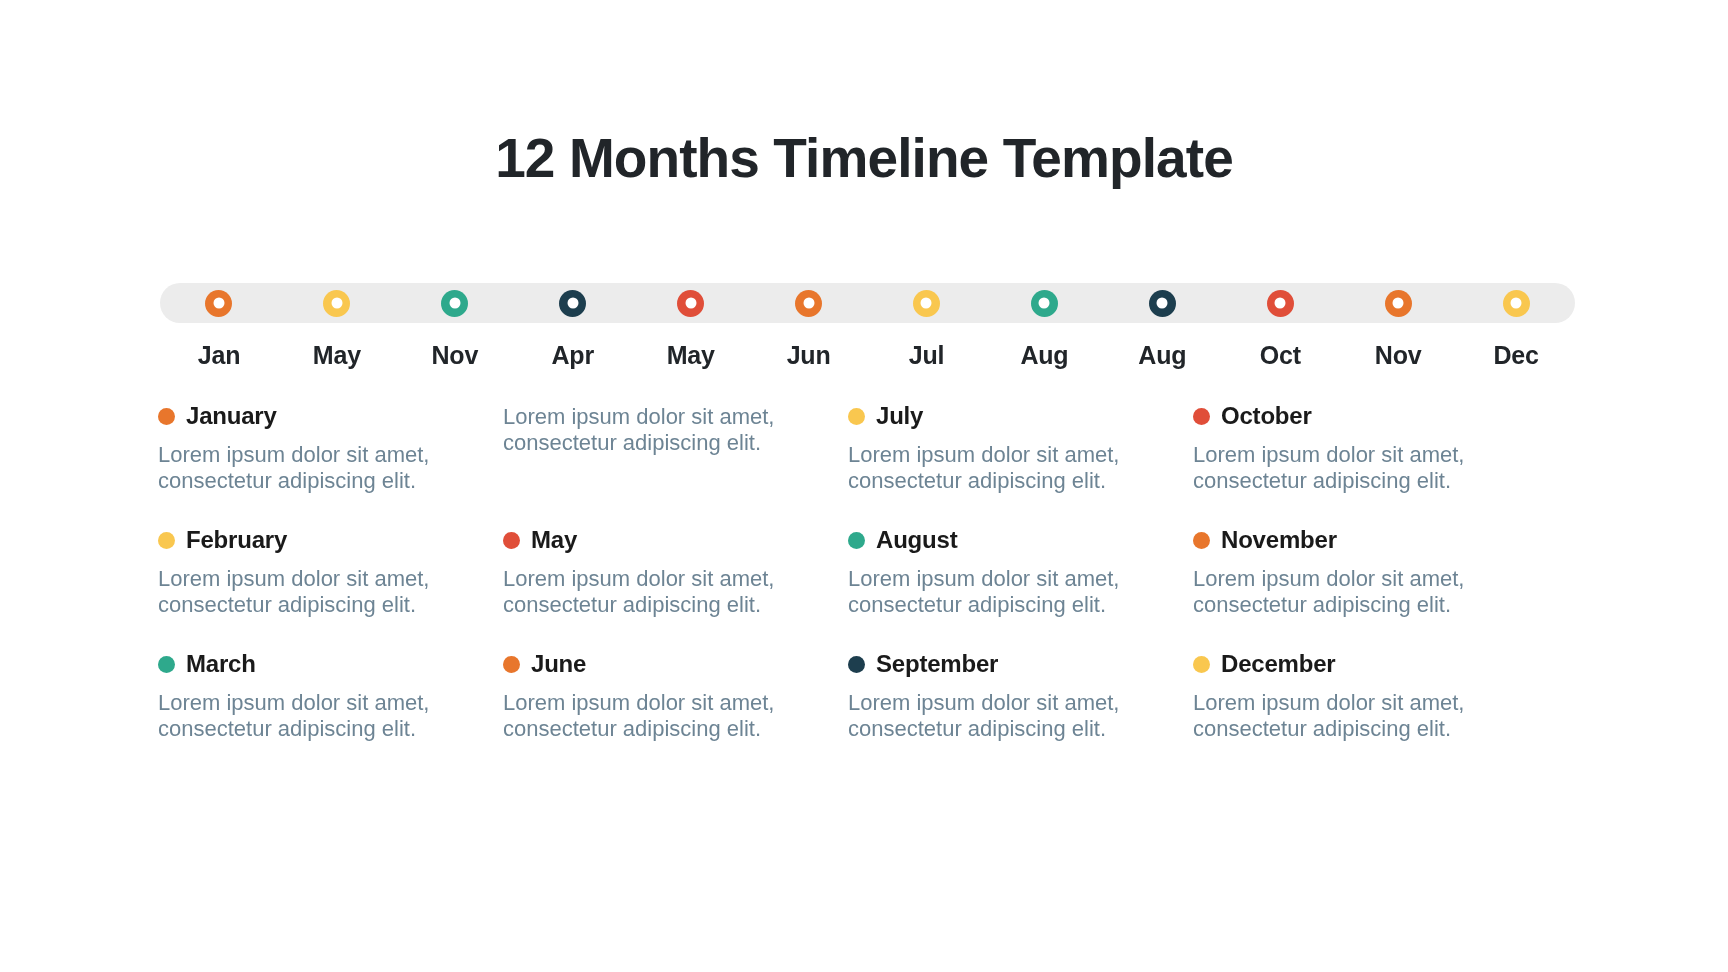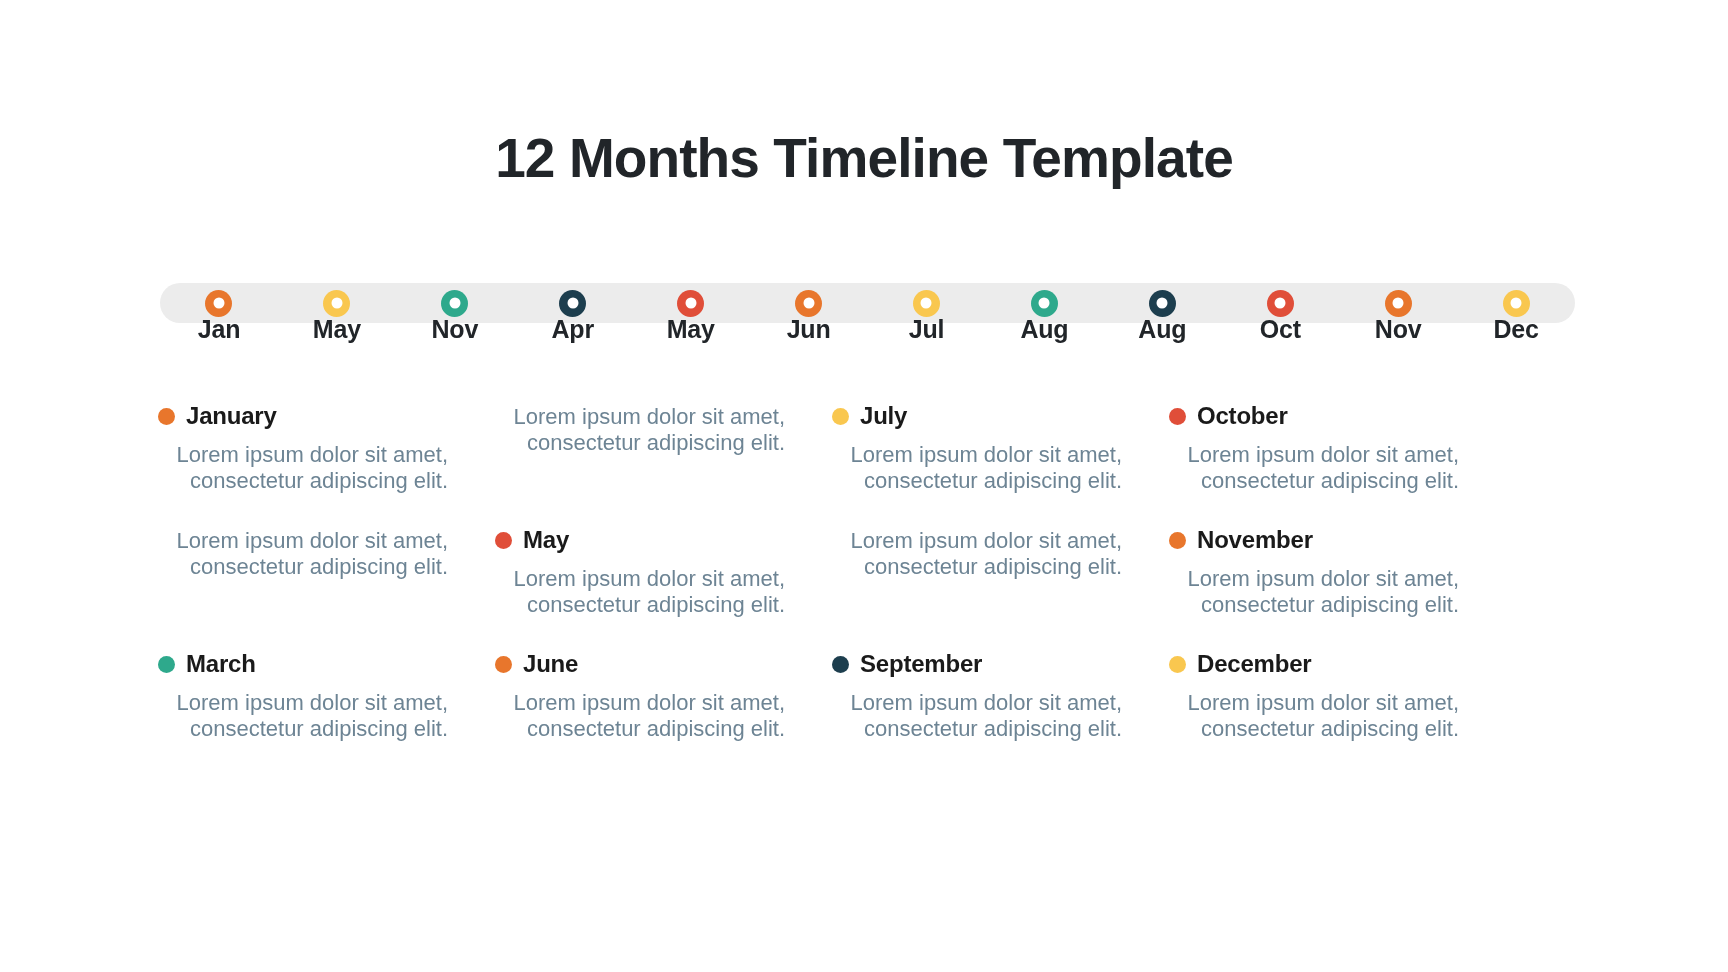--- a/index.html
+++ b/index.html
@@ -48,42 +48,41 @@
     position:absolute;
     left:50%; top:50%;
     transform:translate(-50%,-50%);
     width:11px; height:11px;
     border-radius:50%;
     background:#ffffff;
   }
 
   
   .month-labels {
-    position:absolute; top:32px; left:0; width:100%;
+    position:absolute; top:58px; left:0; width:100%;
     display:flex;
   }
   .month-label {
     flex:1 1 0;
     text-align:center;
     font-size:25px;
     font-weight:600;
     color:#212529;
     letter-spacing:-0.2px;
   }
 
   
   .legend {
     position:absolute;
     top:404px; left:158px;
     width:1420px;
     display:grid;
     grid-template-columns:repeat(4, 333px);
     grid-auto-rows:124px;
-    column-gap:4px;
-    text-align:right;
+    column-gap:12px;
   }
   .legend-item { width:300px; }
   .legend-head {
     display:flex;
     align-items:center;
     gap:11px;
     margin-bottom:14px;
   }
   .legend-dot {
     width:17px; height:17px;
@@ -186,30 +185,38 @@
         <p class="legend-desc">Lorem ipsum dolor sit amet, consectetur adipiscing elit.</p>
       </div>
       <div class="legend-item">
         <div class="legend-head">
           <span class="legend-dot" style="background: rgb(224, 78, 57);"></span>
           <span class="legend-name">October</span>
         </div>
         <p class="legend-desc">Lorem ipsum dolor sit amet, consectetur adipiscing elit.</p>
       </div>
       <div class="legend-item">
+        <div class="legend-head">
+          <span class="legend-dot" style="background: rgb(249, 199, 79);"></span>
+          <span class="legend-name">February</span>
+        </div>
         <p class="legend-desc">Lorem ipsum dolor sit amet, consectetur adipiscing elit.</p>
       </div>
       <div class="legend-item">
         <div class="legend-head">
           <span class="legend-dot" style="background: rgb(224, 78, 57);"></span>
           <span class="legend-name">May</span>
         </div>
         <p class="legend-desc">Lorem ipsum dolor sit amet, consectetur adipiscing elit.</p>
       </div>
       <div class="legend-item">
+        <div class="legend-head">
+          <span class="legend-dot" style="background: rgb(46, 169, 140);"></span>
+          <span class="legend-name">August</span>
+        </div>
         <p class="legend-desc">Lorem ipsum dolor sit amet, consectetur adipiscing elit.</p>
       </div>
       <div class="legend-item">
         <div class="legend-head">
           <span class="legend-dot" style="background: rgb(232, 118, 44);"></span>
           <span class="legend-name">November</span>
         </div>
         <p class="legend-desc">Lorem ipsum dolor sit amet, consectetur adipiscing elit.</p>
       </div>
       <div class="legend-item">

